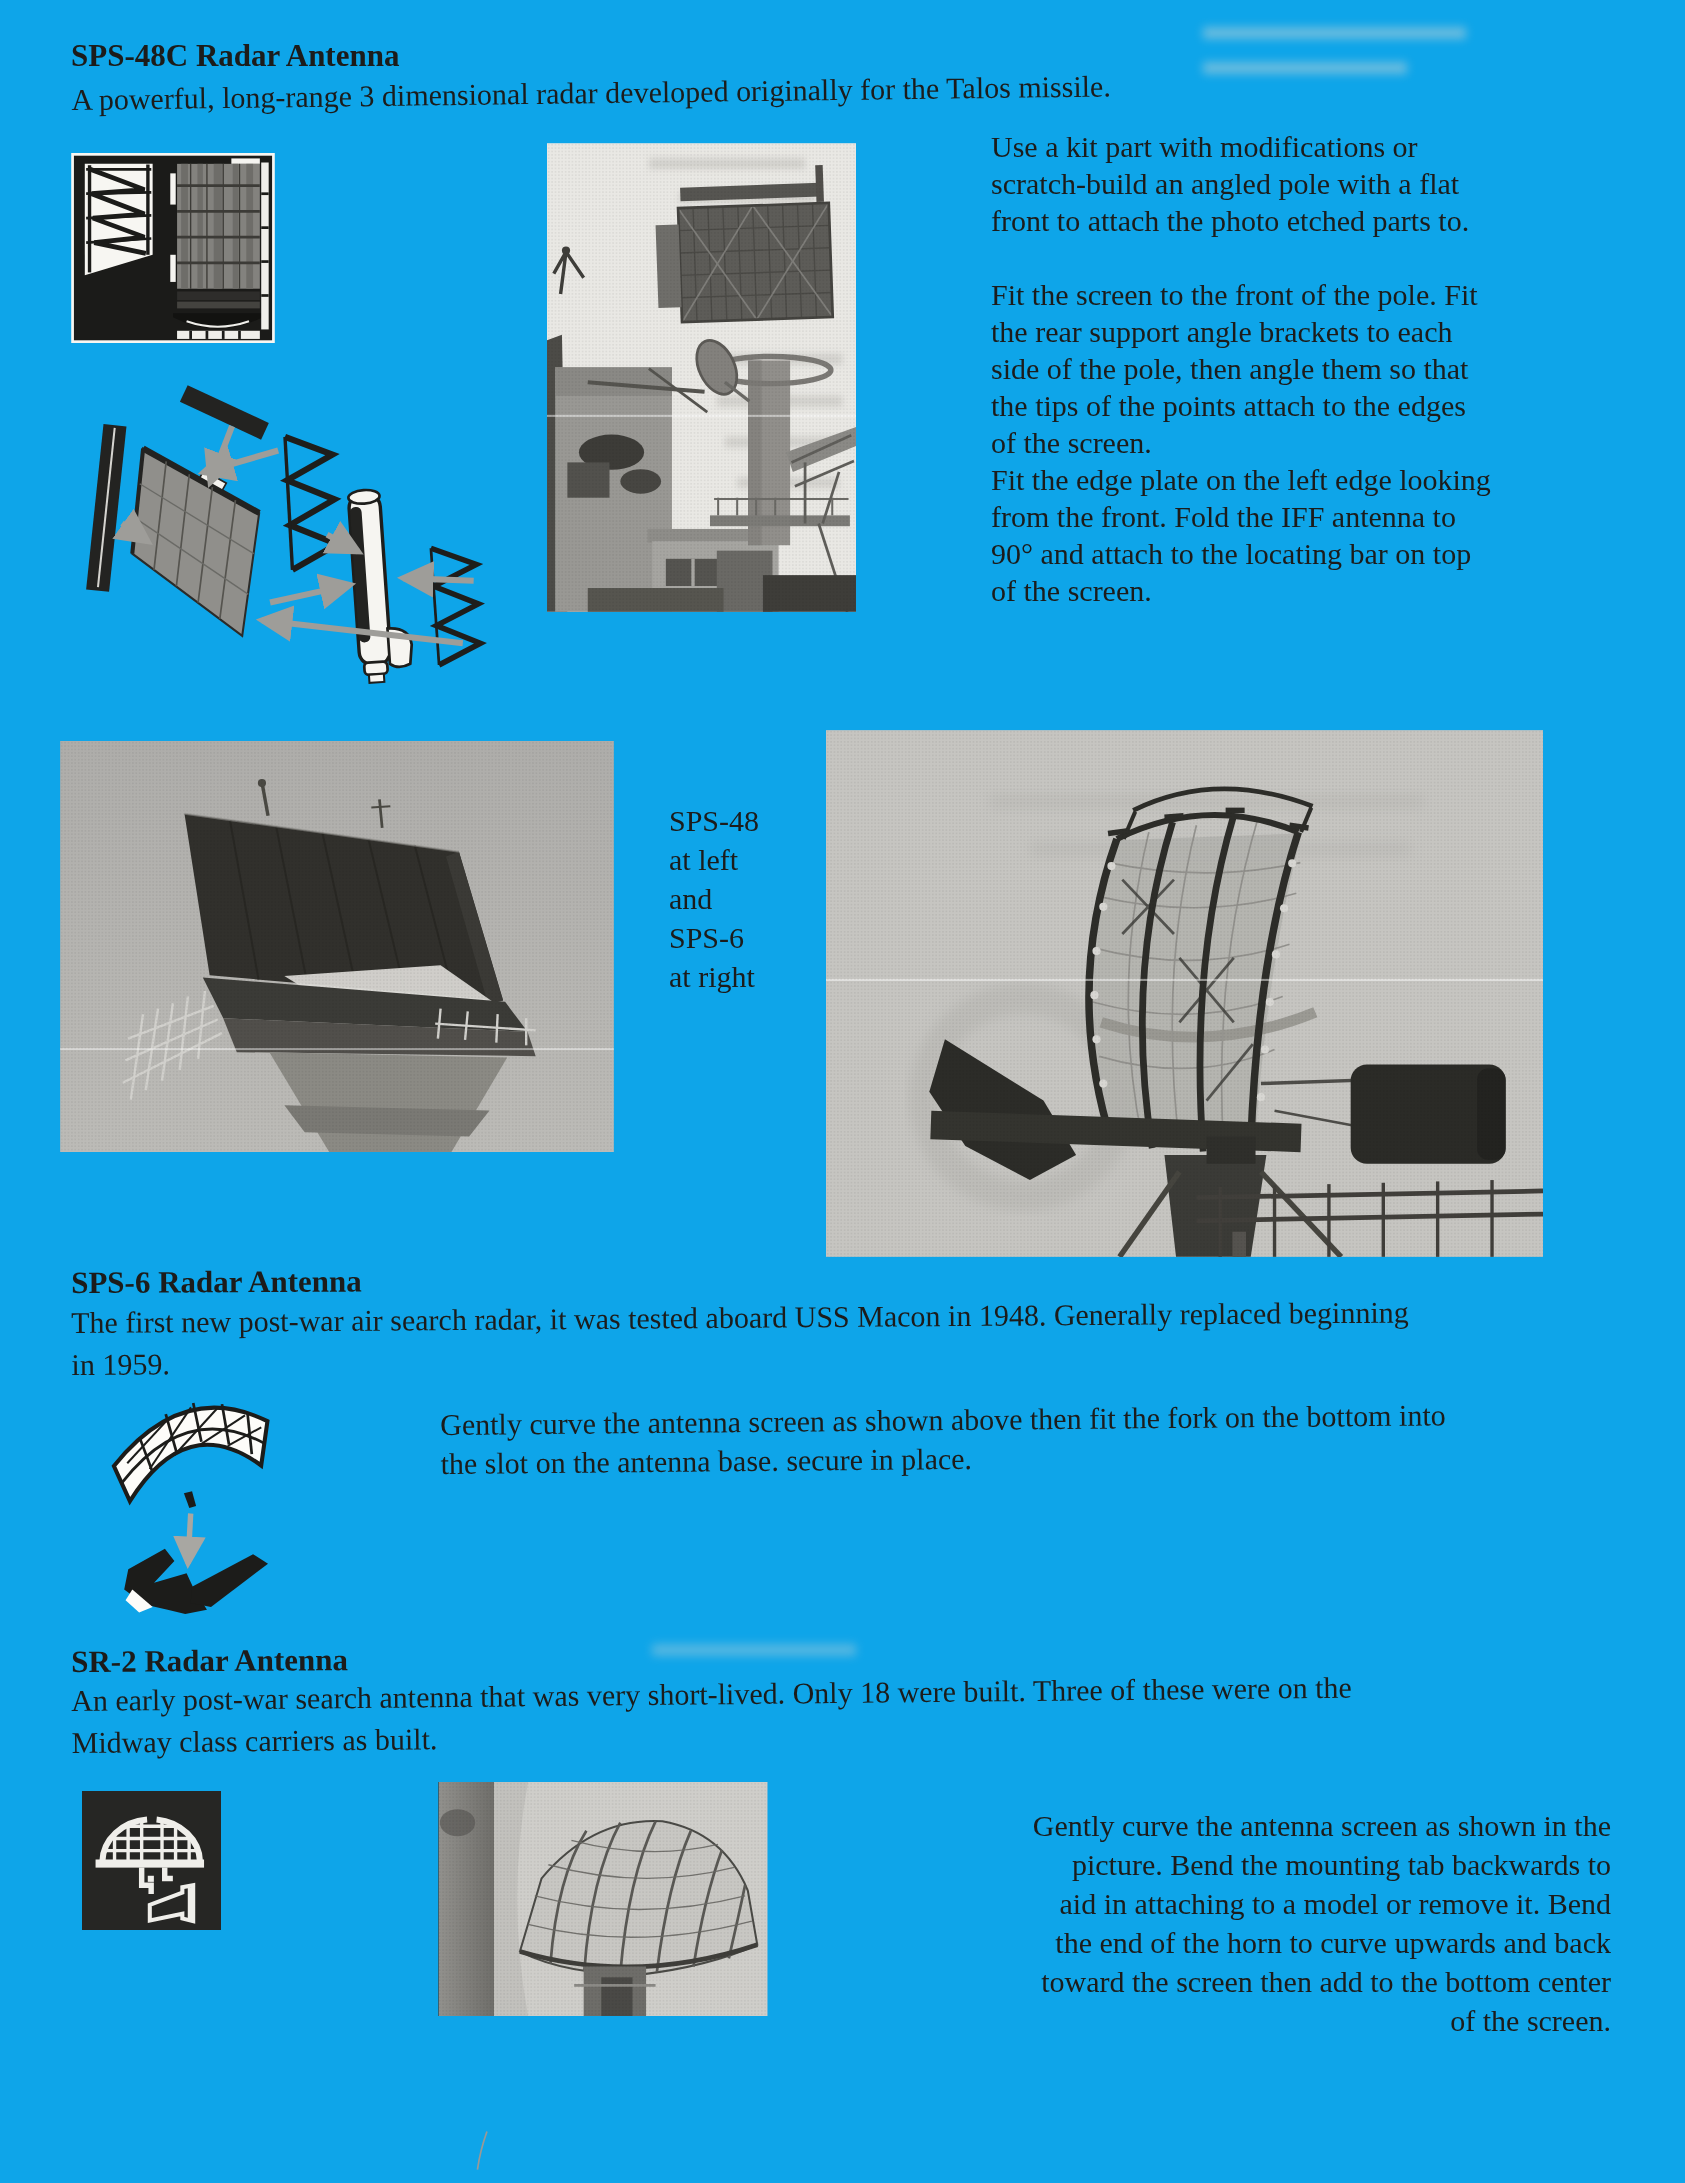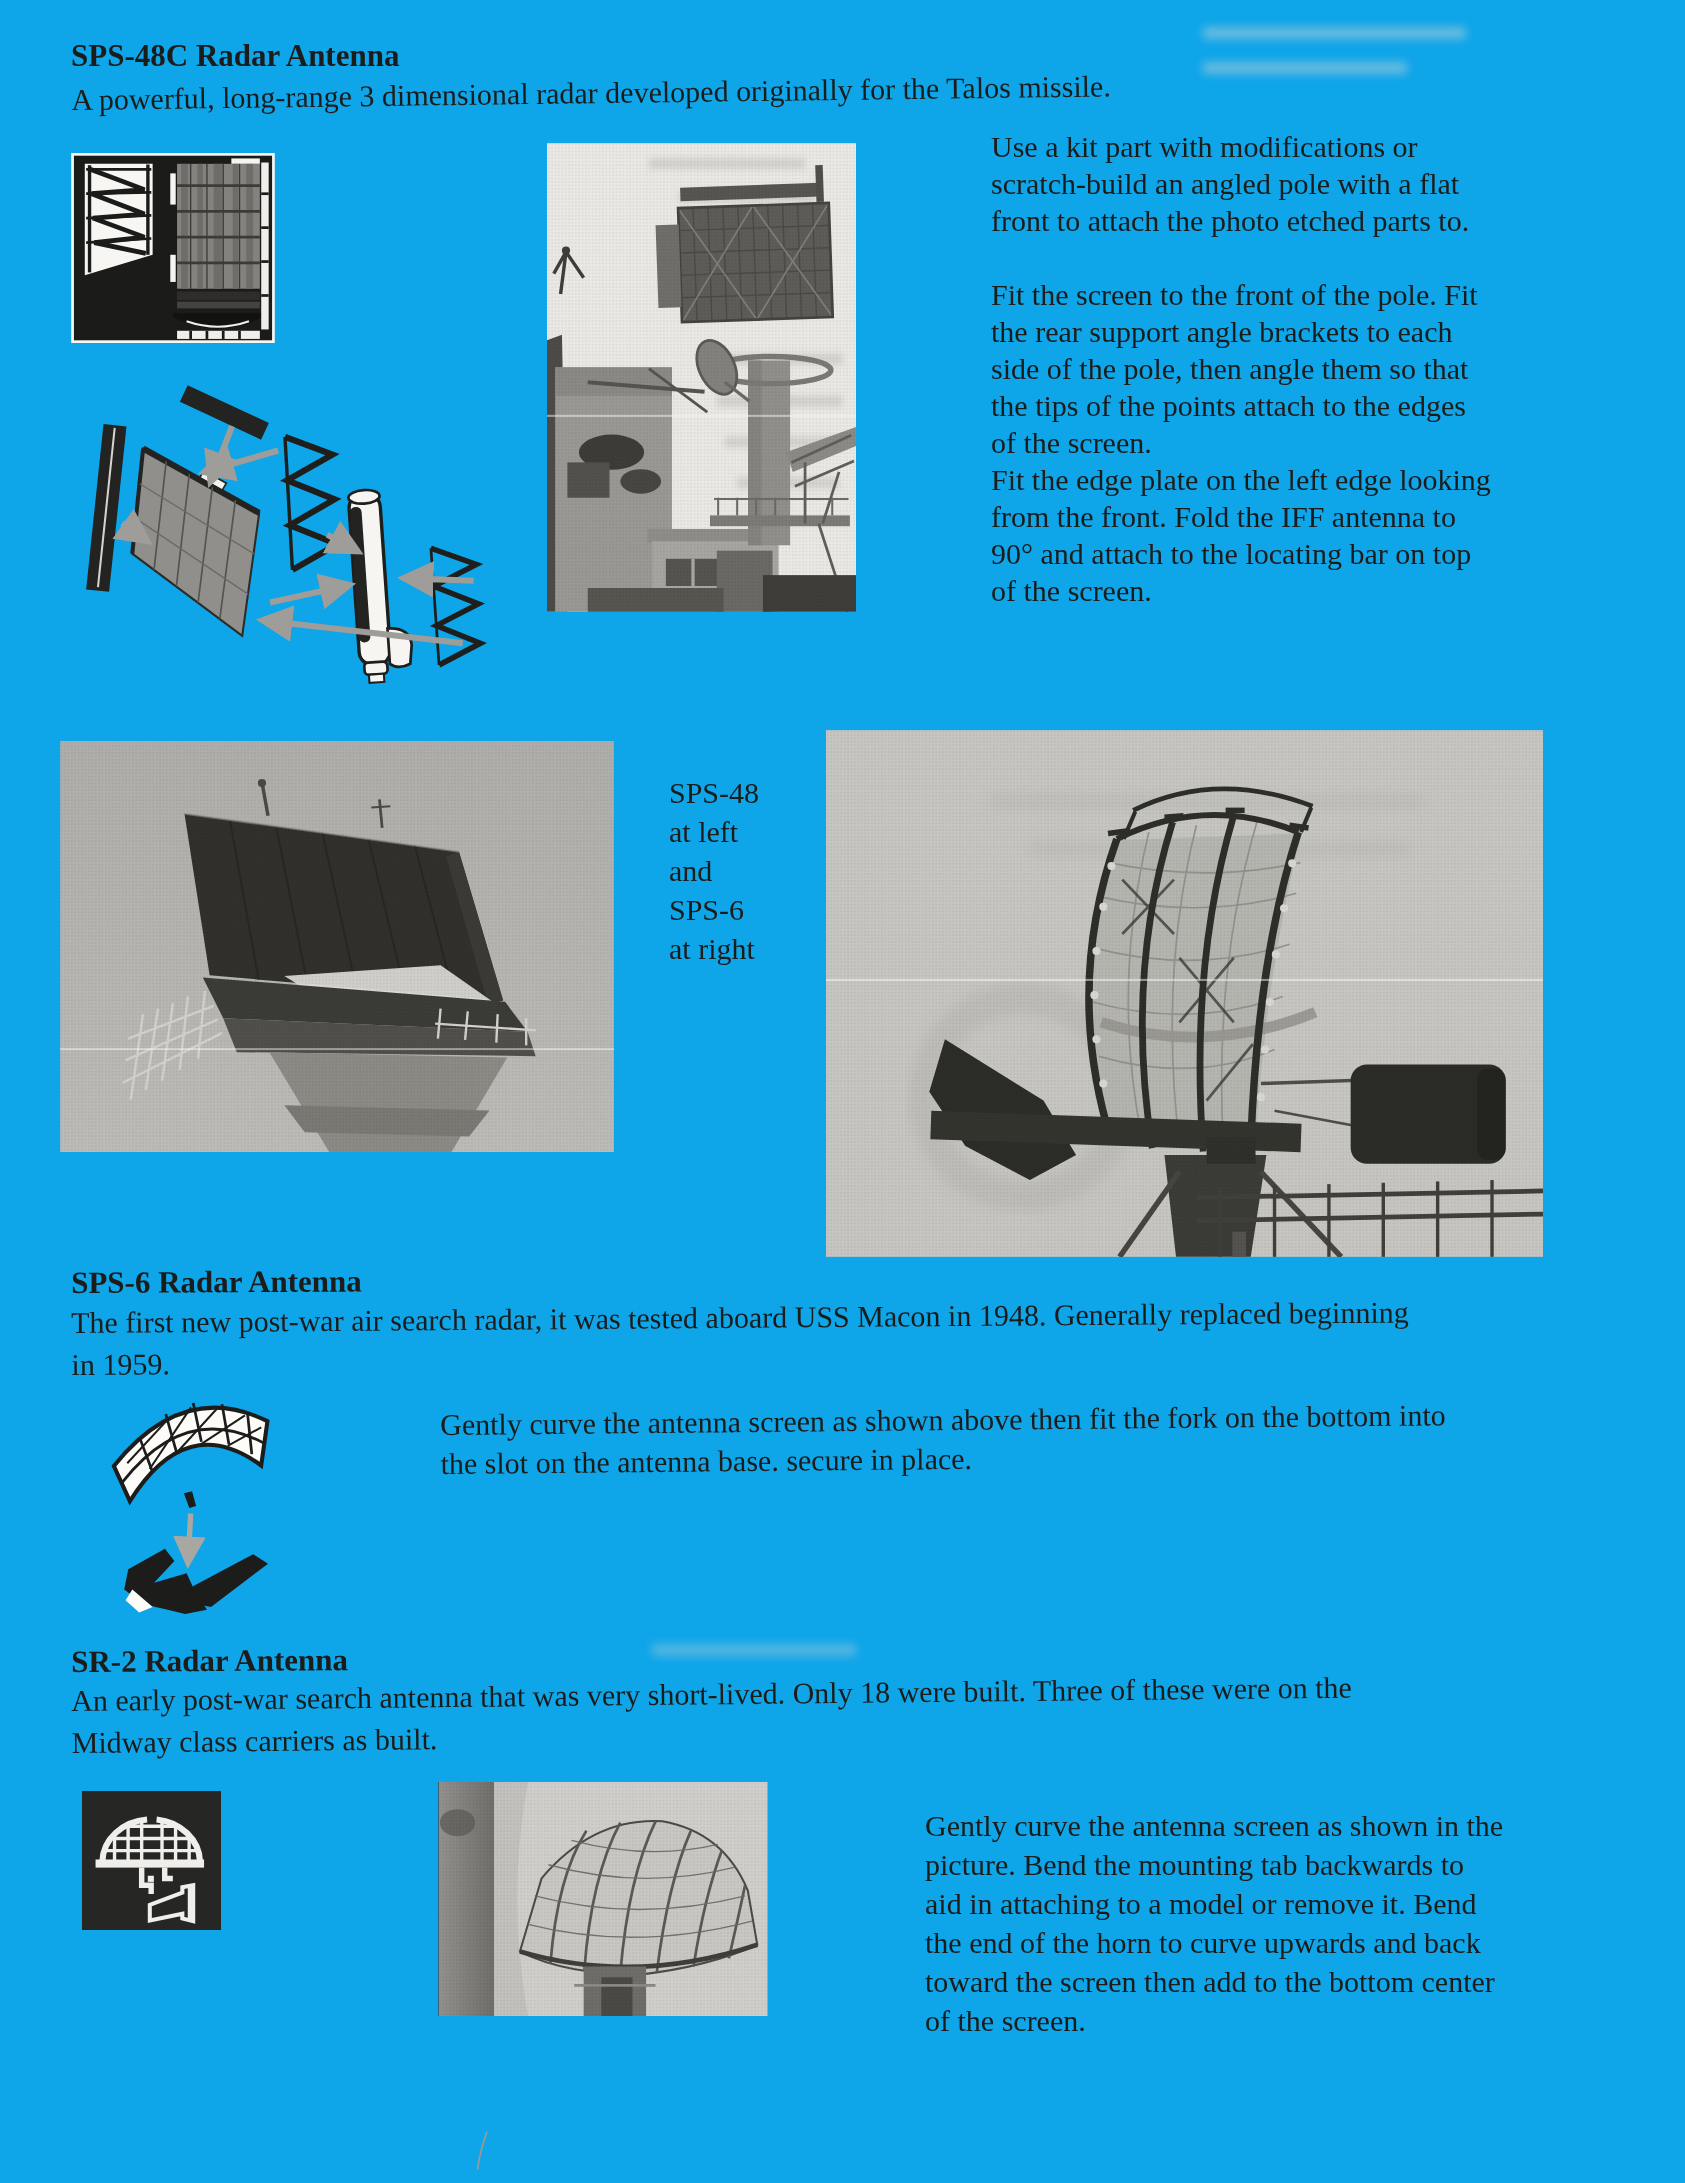--- a/index.html
+++ b/index.html
@@ -5,33 +5,33 @@
   html,body { margin:0; padding:0; background:#e8e7e3; }
   .page {
     position:relative; width:1685px; height:2183px;
     background:#0ea5e9; overflow:hidden;
     font-family:"Liberation Serif", serif; color:#1c1c1b;
   }
   .abs { position:absolute; }
   .h   { font-weight:bold; font-size:31px; line-height:35px; white-space:pre-line; }
   .t   { font-size:30px; line-height:39px; white-space:pre-line; }
   .t2  { font-size:30px; line-height:42px; white-space:pre-line; }
-  .cap { font-size:30px; line-height:39px; white-space:pre-line; }
+  .cap { font-size:30px; line-height:39px; white-space:pre-line;margin-top:28px; }
 
   
   #title-sps48c   { left:71px; top:38px; }
   #intro-sps48c   { left:71px; top:80px; width:1325px; transform:rotate(-0.75deg); transform-origin:left top; }
   #col-sps48c     { left:991px; top:128px; width:652px; line-height:37px; }
   #caption-mid    { left:669px;  top:773px; width:190px; }
   #title-sps6     { left:71px; top:1265px; transform:rotate(-0.3deg); transform-origin:left top; }
   #intro-sps6     { left:71px; top:1302px; width:1583px; transform:rotate(-0.45deg); transform-origin:left top; }
   #para-sps6      { left:440px; top:1405px; width:1196px; transform:rotate(-0.55deg); transform-origin:left top; }
   #title-sr2      { left:71px; top:1644px; transform:rotate(-0.4deg); transform-origin:left top; }
   #intro-sr2      { left:71px; top:1680px; width:1576px; transform:rotate(-0.6deg); transform-origin:left top; }
-  #para-sr2       { left:925px; top:1806px; width:686px; }
+  #para-sr2       { left:925px; top:1806px; width:686px;text-align:right; }
 
   
   #fig-pe-fret    { left:71px;  top:153px;  width:204px;  height:190px; }
   #fig-exploded   { left:61px;   top:377px;  width:431px;  height:316px; }
   #fig-ship       { left:547px;  top:143px;  width:309px;  height:469px; }
   #fig-photo-sps48{ left:60px;   top:741px; width:554px;  height:411px; }
   #fig-photo-sps6 { left:826px; top:730px; width:717px; height:527px; }
   #fig-sps6-diag  { left:105px;  top:1386px; width:170px;  height:234px; }
   #fig-sr2-icon   { left:82px;  top:1791px; width:139px;  height:139px; }
   #fig-photo-sr2  { left:438px;  top:1782px; width:330px;  height:234px; }

